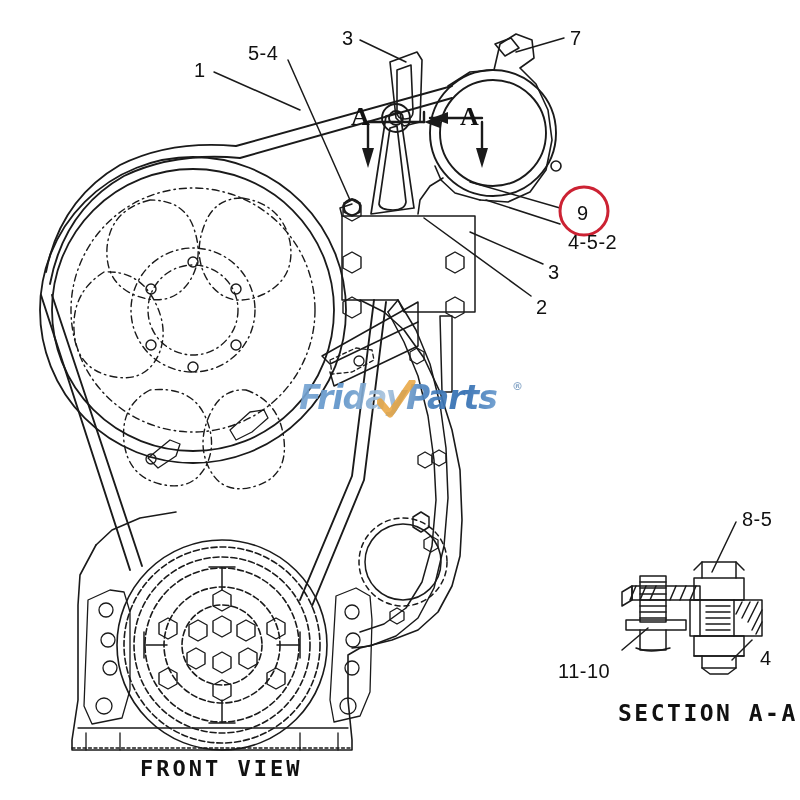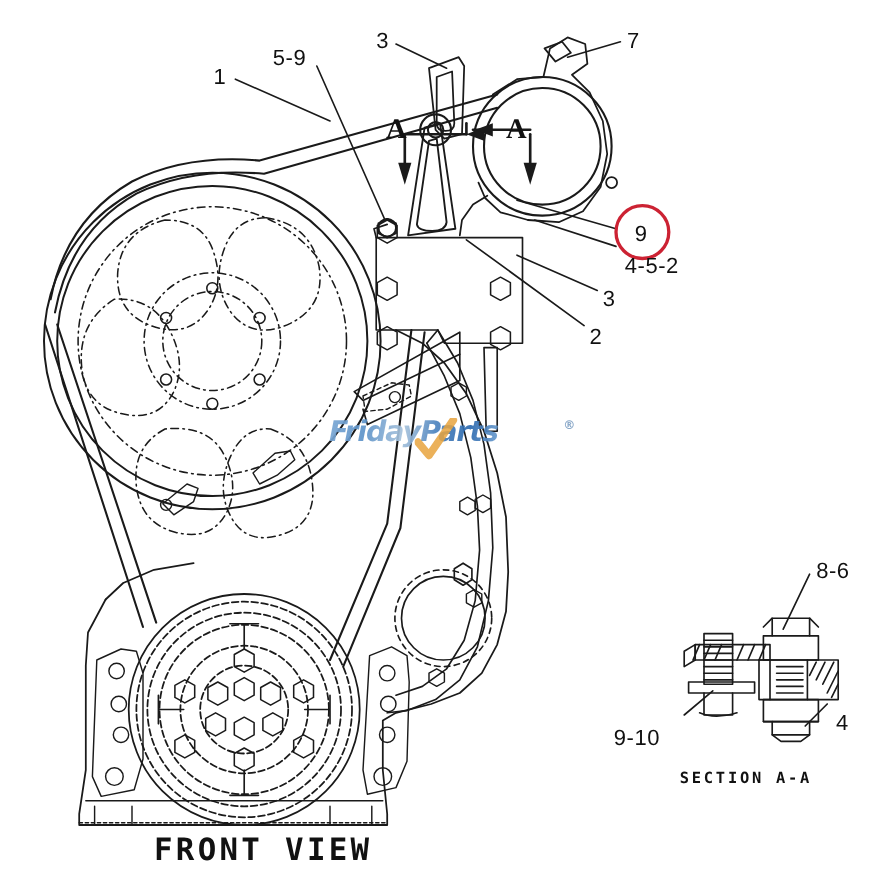--- a/index.html
+++ b/index.html
@@ -26,32 +26,32 @@
   .lbl.num{font-size:20px;}
   .lbl.sec-a{font-size:26px;font-weight:700;font-family:"Liberation Serif",serif;}
   .caption{
     position:absolute;
     font-family:"DejaVu Sans Mono","Liberation Mono",monospace;
     font-weight:700;
     color:#111;
     white-space:nowrap;
     user-select:none;
   }
-  #front-view-caption{font-size:28px;letter-spacing:3px;left:140px;top:756px;}
-  #section-caption{font-size:14px;letter-spacing:2.5px;left:618px;top:700px;}
+  #front-view-caption{font-size:22px;letter-spacing:3px;left:140px;top:756px;}
+  #section-caption{font-size:23px;letter-spacing:2.5px;left:618px;top:700px;}
 
   
   #watermark{
     position:absolute;left:299px;top:378px;width:215px;height:40px;
     pointer-events:none;
   }
   #watermark .wm-text{
     position:absolute;left:0;top:0;
     font-family:"DejaVu Sans","Liberation Sans",sans-serif;
-    font-style:italic;font-weight:700;font-size:26px;
+    font-style:italic;font-weight:700;font-size:33px;
     letter-spacing:-1px;
     background:linear-gradient(100deg,#7ba7d4 0%,#5d93c9 22%,#a9c4dd 44%,#4d84bf 62%,#2e6bb0 82%,#6f9fd0 100%);
     -webkit-background-clip:text;background-clip:text;
     color:transparent;-webkit-text-fill-color:transparent;
     opacity:.92;
   }
   #watermark .wm-reg{
     position:absolute;right:-9px;top:2px;font-size:11px;color:#8ba9c9;
     font-family:"DejaVu Sans",sans-serif;font-style:normal;font-weight:700;
   }
@@ -311,29 +311,29 @@
 
   <div id="watermark">
     <span class="wm-text">FridayParts</span>
     <svg class="wm-swoosh" width="40" height="42" viewBox="0 0 40 42">
       <path d="M3 22 L13 34 L35 2" fill="none" stroke="#e8a33d" stroke-width="7" stroke-linecap="round" stroke-linejoin="round" opacity=".85"></path>
     </svg>
     <span class="wm-reg">®</span>
   </div>
 
   <div class="lbl num" style="left:194px;top:60px">1</div>
-  <div class="lbl num" style="left:248px;top:43px">5-9</div>
+  <div class="lbl num" style="left:248px;top:43px">5-4</div>
   <div class="lbl num" style="left:342px;top:28px">3</div>
   <div class="lbl num" style="left:570px;top:28px">7</div>
   <div class="lbl num" style="left:577px;top:203px">9</div>
   <div class="lbl num" style="left:568px;top:232px">4-5-2</div>
   <div class="lbl num" style="left:548px;top:262px">3</div>
   <div class="lbl num" style="left:536px;top:297px">2</div>
-  <div class="lbl num" style="left:742px;top:509px">8-6</div>
-  <div class="lbl num" style="left:558px;top:661px">9-10</div>
+  <div class="lbl num" style="left:742px;top:509px">8-5</div>
+  <div class="lbl num" style="left:558px;top:661px">11-10</div>
   <div class="lbl num" style="left:760px;top:648px">4</div>
 
   <div class="lbl sec-a" style="left:351px;top:104px">A</div>
   <div class="lbl sec-a" style="left:460px;top:104px">A</div>
 
   <div class="caption" id="front-view-caption">FRONT VIEW</div>
   <div class="caption" id="section-caption">SECTION A-A</div>
 
 </div>
 

